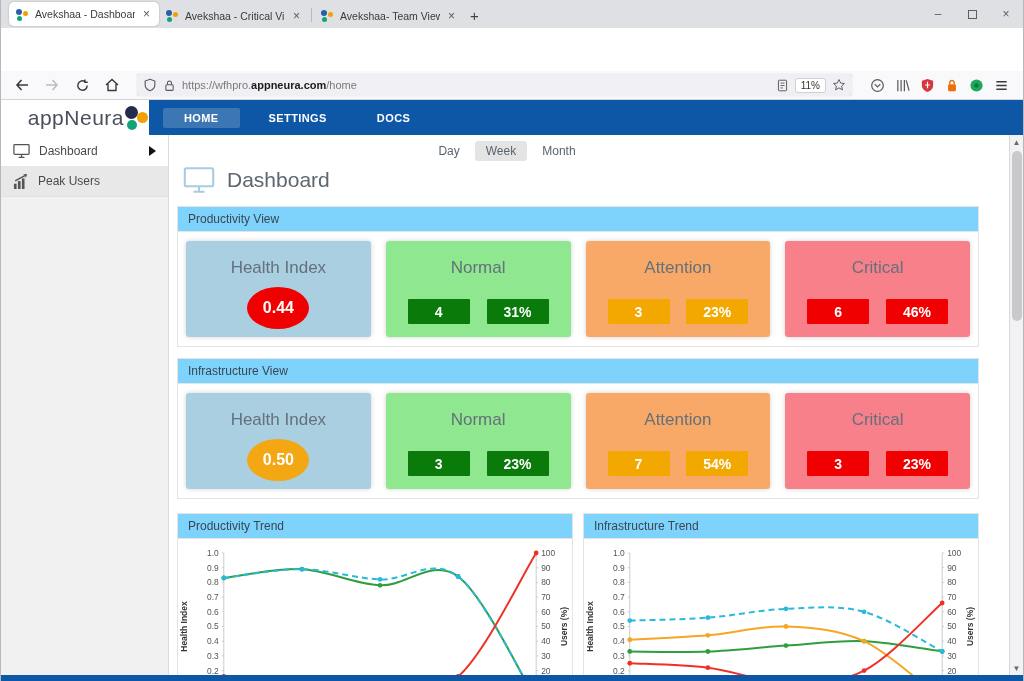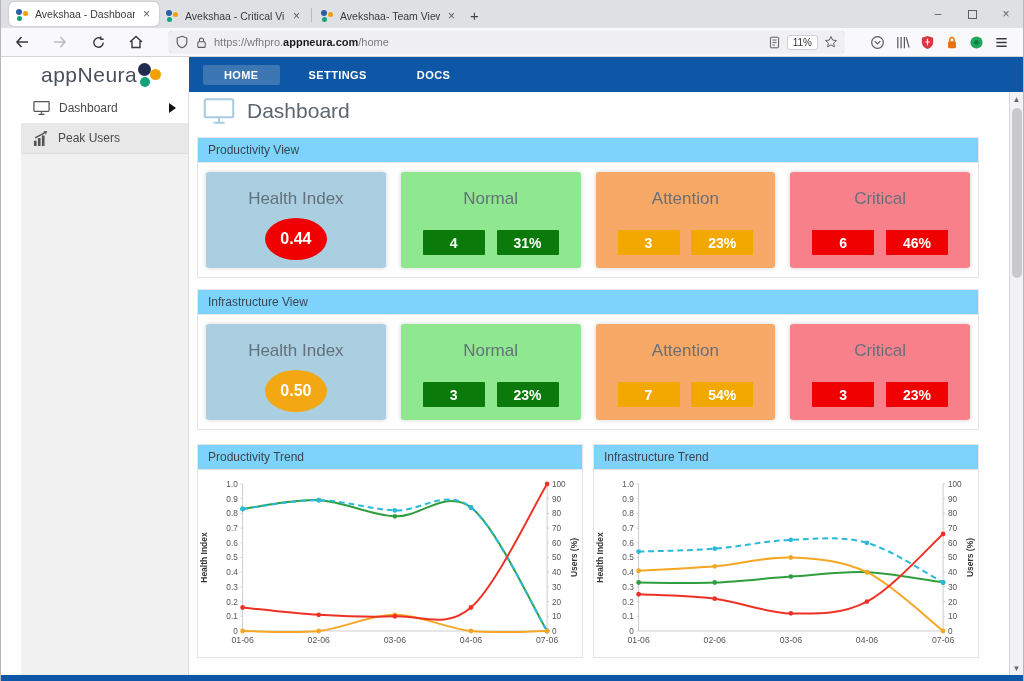--- a/index.html
+++ b/index.html
@@ -23,49 +23,49 @@
   .favicon .d2 { width:5px; height:5px; background:#f2a104; left:7px; top:3px; }
   .favicon .d3 { width:5px; height:5px; background:#12a378; left:1px; top:8px; }
   .newtab { font-size:15px; color:#444; padding:0 10px 4px 6px; }
   .win-controls { margin-left:auto; display:flex; align-items:center; height:100%; }
   .win-controls span { width:34px; text-align:center; color:#5f5f5f; font-size:12px; line-height:28px; }
   .wc-max { display:inline-block; }
   .wc-max b { display:inline-block; width:9px; height:9px; border:1px solid #5f5f5f; vertical-align:middle; }
 
   
   .toolbar { height:29px; background:#f9f9fb; border-bottom:1px solid #d4d4d8; display:flex; align-items:center;
-             padding:0 8px; gap:12px; flex-shrink:0; }
+             padding:0 8px; gap:4px; flex-shrink:0;margin-top:43px; }
   .tool-btn { width:26px; height:24px; display:flex; align-items:center; justify-content:center; border-radius:3px; }
   .tool-btn svg { display:block; }
   .urlbar { flex:1; height:22px; margin:0 8px; background:#f0f0f4; border-radius:3px; display:flex; align-items:center;
             padding:0 6px; gap:6px; box-shadow:0 0 1px rgba(0,0,0,.3); }
   .urltext { flex:1; font-size:11px; color:#7a7a7a; white-space:nowrap; overflow:hidden; }
   .urltext b { color:#1b1b1b; font-weight:bold; }
   .zoom-pill { font-size:10px; color:#333; background:#fff; border:1px solid #d0d0d4; border-radius:3px; padding:1px 5px; }
   .right-icons { display:flex; align-items:center; gap:10px; padding:0 6px; }
 
   
   .app-header { height:35px; display:flex; flex-shrink:0; }
-  .logo-box { width:148px; background:#fff; display:flex; align-items:center; justify-content:flex-start; position:relative;margin-left:40px; }
+  .logo-box { width:148px; background:#fff; display:flex; align-items:center; justify-content:flex-end; position:relative; }
   .logo-text { font-size:21px; color:#4a4f5e; letter-spacing:.5px; font-weight:400; }
   .logo-dots { position:relative; width:24px; height:26px; margin-left:1px; }
   .logo-dots i { position:absolute; border-radius:50%; }
   .logo-dots .d1 { width:13px; height:13px; background:#232b4e; left:0; top:1px; }
   .logo-dots .d2 { width:11px; height:11px; background:#f2a104; left:12px; top:7px; }
   .logo-dots .d3 { width:10px; height:10px; background:#12a378; left:2px; top:15px; }
   .bluebar { flex:1; background:#0d57a6; display:flex; align-items:center; padding:0 14px; }
   .nav-item { color:#fff; font-size:11px; font-weight:bold; letter-spacing:.4px; padding:4px 21px; margin-right:8px; border-radius:2px;text-align:right; }
   .nav-item.active { background:#3d77b3; }
   .welcome { margin-left:auto; display:flex; align-items:center; gap:7px; color:#fff; font-size:11.5px; }
   .caret-down { width:0; height:0; border-left:5px solid transparent; border-right:5px solid transparent; border-top:6px solid #fff; }
 
   
   .page-wrap { flex:1; display:flex; overflow:hidden; }
   .page-col { flex:1; display:flex; flex-direction:column; overflow:hidden; }
-  .page-body { flex:1; display:flex; overflow:hidden;padding-left:20px; }
+  .page-body { flex:1; display:flex; overflow:hidden; }
 
   .sidebar { width:168px; background:#f1f1f1; border-right:1px solid #dcdcdc; flex-shrink:0; }
   .side-item { height:31px; display:flex; align-items:center; gap:9px; padding:0 12px; font-size:12px; color:#4a4a4a;
                background:#e8e8e8; border-bottom:1px solid #e0e0e0; }
   .side-item.active { background:#fff; border-bottom:none; }
   .side-item svg { flex-shrink:0; color:#555; }
   .side-arrow { margin-left:auto; width:0; height:0; border-top:5px solid transparent; border-bottom:5px solid transparent; border-left:7px solid #111; }
 
   .main { flex:1; background:#fff; padding:0 30px 0 8px; overflow:hidden; }
   .center-col { width:660px; }
@@ -251,20 +251,25 @@
                 <rect x="5.5" y="8" width="3" height="9"></rect>
                 <rect x="10" y="5" width="3" height="12"></rect>
                 <path d="M2 7 L13 1.2 L11.2 0.4 L16 0 L14.5 4.6 L13.8 2.6 L2.8 8.4 Z"></path>
               </svg>
             <span>Peak Users</span>
           </div>
         </aside>
 
         <main class="main">
           <div class="center-col">
+            <div class="toggle-row">
+              <span class="toggle-btn">Day</span>
+              <span class="toggle-btn selected">Week</span>
+              <span class="toggle-btn">Month</span>
+            </div>
           </div>
 
           <div class="page-title-row">
             <svg width="36" height="30" viewBox="0 0 20 19">
                 <rect x="1" y="2" width="18" height="11.5" rx="1" fill="none" stroke="currentColor" stroke-width="1.3"></rect>
                 <path d="M6.5 17 H13.5 M10 13.5 V17" stroke="currentColor" stroke-width="1.3" fill="none"></path>
               </svg>
             <span class="page-title">Dashboard</span>
           </div>
 

